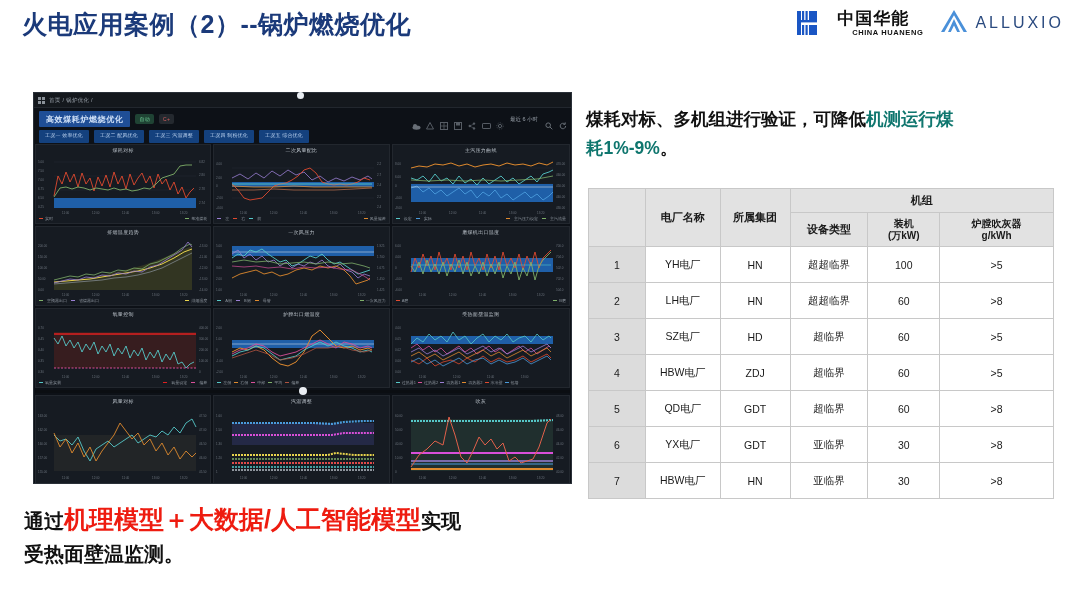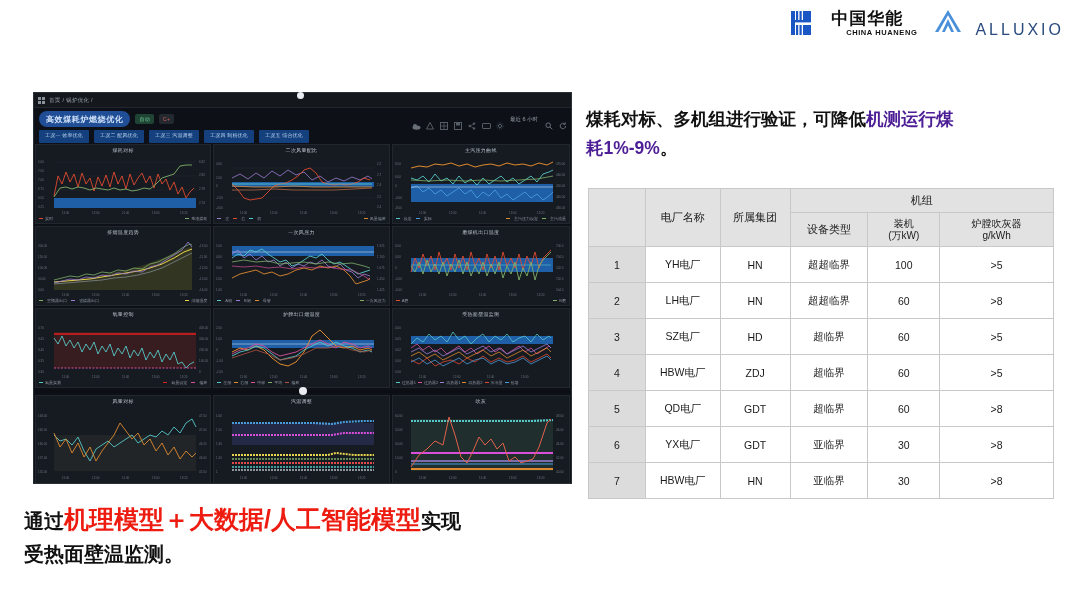--- a/index.html
+++ b/index.html
@@ -16,21 +16,21 @@
     position: absolute; left: 22px; top: 8px;
     font-size: 25px; font-weight: bold; color: #1b3a7a;
     letter-spacing: .5px; white-space: nowrap;
   }
   .logos { position: absolute; right: 16px; top: 7px; display: flex; align-items: center; gap: 16px; }
   .logo-huaneng { display: flex; align-items: center; gap: 7px; }
   .hn-mark { width: 34px; height: 30px; position: relative; }
   .hn-text { display: flex; flex-direction: column; line-height: 1; }
   .hn-cn { font-size: 17px; font-weight: bold; color: #111; letter-spacing: 1px; }
   .hn-en { font-size: 7.5px; font-weight: bold; color: #111; letter-spacing: .6px; margin-top: 2px; margin-left: 15px; }
-  .logo-alluxio { display: flex; align-items: flex-end; gap: 12px; }
+  .logo-alluxio { display: flex; align-items: center; gap: 6px; }
   .alx-text { font-size: 16px; color: #2a4a7f; letter-spacing: 3px; font-weight: 500; }
 
   
   .dash {
     position: absolute; left: 33px; top: 92px; width: 539px; height: 392px;
     background: #0d1117; border: 1px solid #2a3038; overflow: hidden;
   }
   .dash-topbar {
     height: 15px; background: #14181d; display: flex; align-items: center;
     padding: 0 4px; gap: 4px; border-bottom: 1px solid #22272e;
@@ -42,21 +42,21 @@
       linear-gradient(#8a9199 0 0) 4px 4px/3px 3px no-repeat; }
   .crumb { font-size: 5.5px; color: #9aa2ab; letter-spacing: .3px; }
   .dash-dot { position: absolute; left: 297px; top: 92px; width: 7px; height: 7px; border-radius: 50%; background: #e9edf2; }
 
   .dash-row2 {
     height: 22px; background: #0d1117; display: flex; align-items: center;
     justify-content: space-between; padding: 0 5px;
   }
   .dash-title-pill {
     background: #1f4e96; color: #cfe0f7; font-size: 8px; font-weight: bold;
-    padding: 2.5px 7px; border-radius: 8px; letter-spacing: .6px;
+    padding: 2.5px 7px; border-radius: 1px; letter-spacing: .6px;
   }
   .pill-sm { font-size: 5px; padding: 2px 4px; border-radius: 2px; letter-spacing: .3px; }
   .pill-green { background: #1f4334; color: #6fcf97; }
   .pill-dark { background: #24292f; color: #d45f5f; }
   .tool-icons { display: flex; align-items: center; gap: 7px; }
   .ticon { width: 7px; height: 7px; opacity: .65; }
   .timerange { font-size: 5.5px; color: #9aa2ab; }
 
   .dash-tabs { height: 13px; background: #0d1117; display: flex; gap: 5px; padding: 0 5px; }
   .dtab {
@@ -85,46 +85,47 @@
   .dash-divider::after {
     content: ''; position: absolute; left: 50%; top: -3px; width: 8px; height: 8px;
     background: #e9edf2; border-radius: 50%; transform: translateX(-50%);
   }
 
   
   .right-text {
     position: absolute; left: 586px; top: 105px; width: 470px;
     font-size: 17.5px; font-weight: bold; color: #111; line-height: 1.65;
   }
-  .red { color: #4c1d95; }
+  .red { color: #0f766e; }
 
   
   .tbl { position: absolute; left: 588px; top: 188px; width: 466px; border-collapse: collapse; }
   .tbl td, .tbl th {
     border: 1px solid #c8c8c8; font-size: 10.5px; color: #1a1a1a;
     text-align: center; font-weight: normal; padding: 0;
   }
-  .tbl thead td { background: #e2e2e2; font-weight: normal; font-size: 11px; }
+  .tbl thead td { background: #e2e2e2; font-weight: bold; font-size: 11px; }
   .tbl tbody td { background: #ffffff; height: 36px; }
   .tbl tbody td.idx { background: #dcdcdc; }
   .th-sub { font-size: 10px; line-height: 1.15; }
 
   
   .bottom-text {
     position: absolute; left: 24px; top: 500px; width: 560px;
     font-size: 20px; font-weight: bold; color: #111; line-height: 1.55;
   }
   .bottom-text .big { font-size: 25px; color: #ee1c10; }
   .bottom-text .sm { font-size: 20px; }
 </style>
 </head>
 <body>
 
 <div class="slide">
 
+  <div class="slide-title">火电应用案例（2）--锅炉燃烧优化</div>
 
   <div class="logos">
     <div class="logo-huaneng">
       <span class="hn-mark">
         <svg width="34" height="30" viewBox="0 0 34 30">
           <rect x="1" y="3" width="4" height="24" fill="#1a56c4"></rect>
           <rect x="6" y="3" width="2.2" height="24" fill="#1a56c4"></rect>
           <rect x="9.5" y="3" width="2.2" height="24" fill="#1a56c4"></rect>
           <rect x="13" y="3" width="8" height="24" fill="#1a56c4"></rect>
           <rect x="5" y="12" width="16" height="5" fill="#ffffff"></rect>

